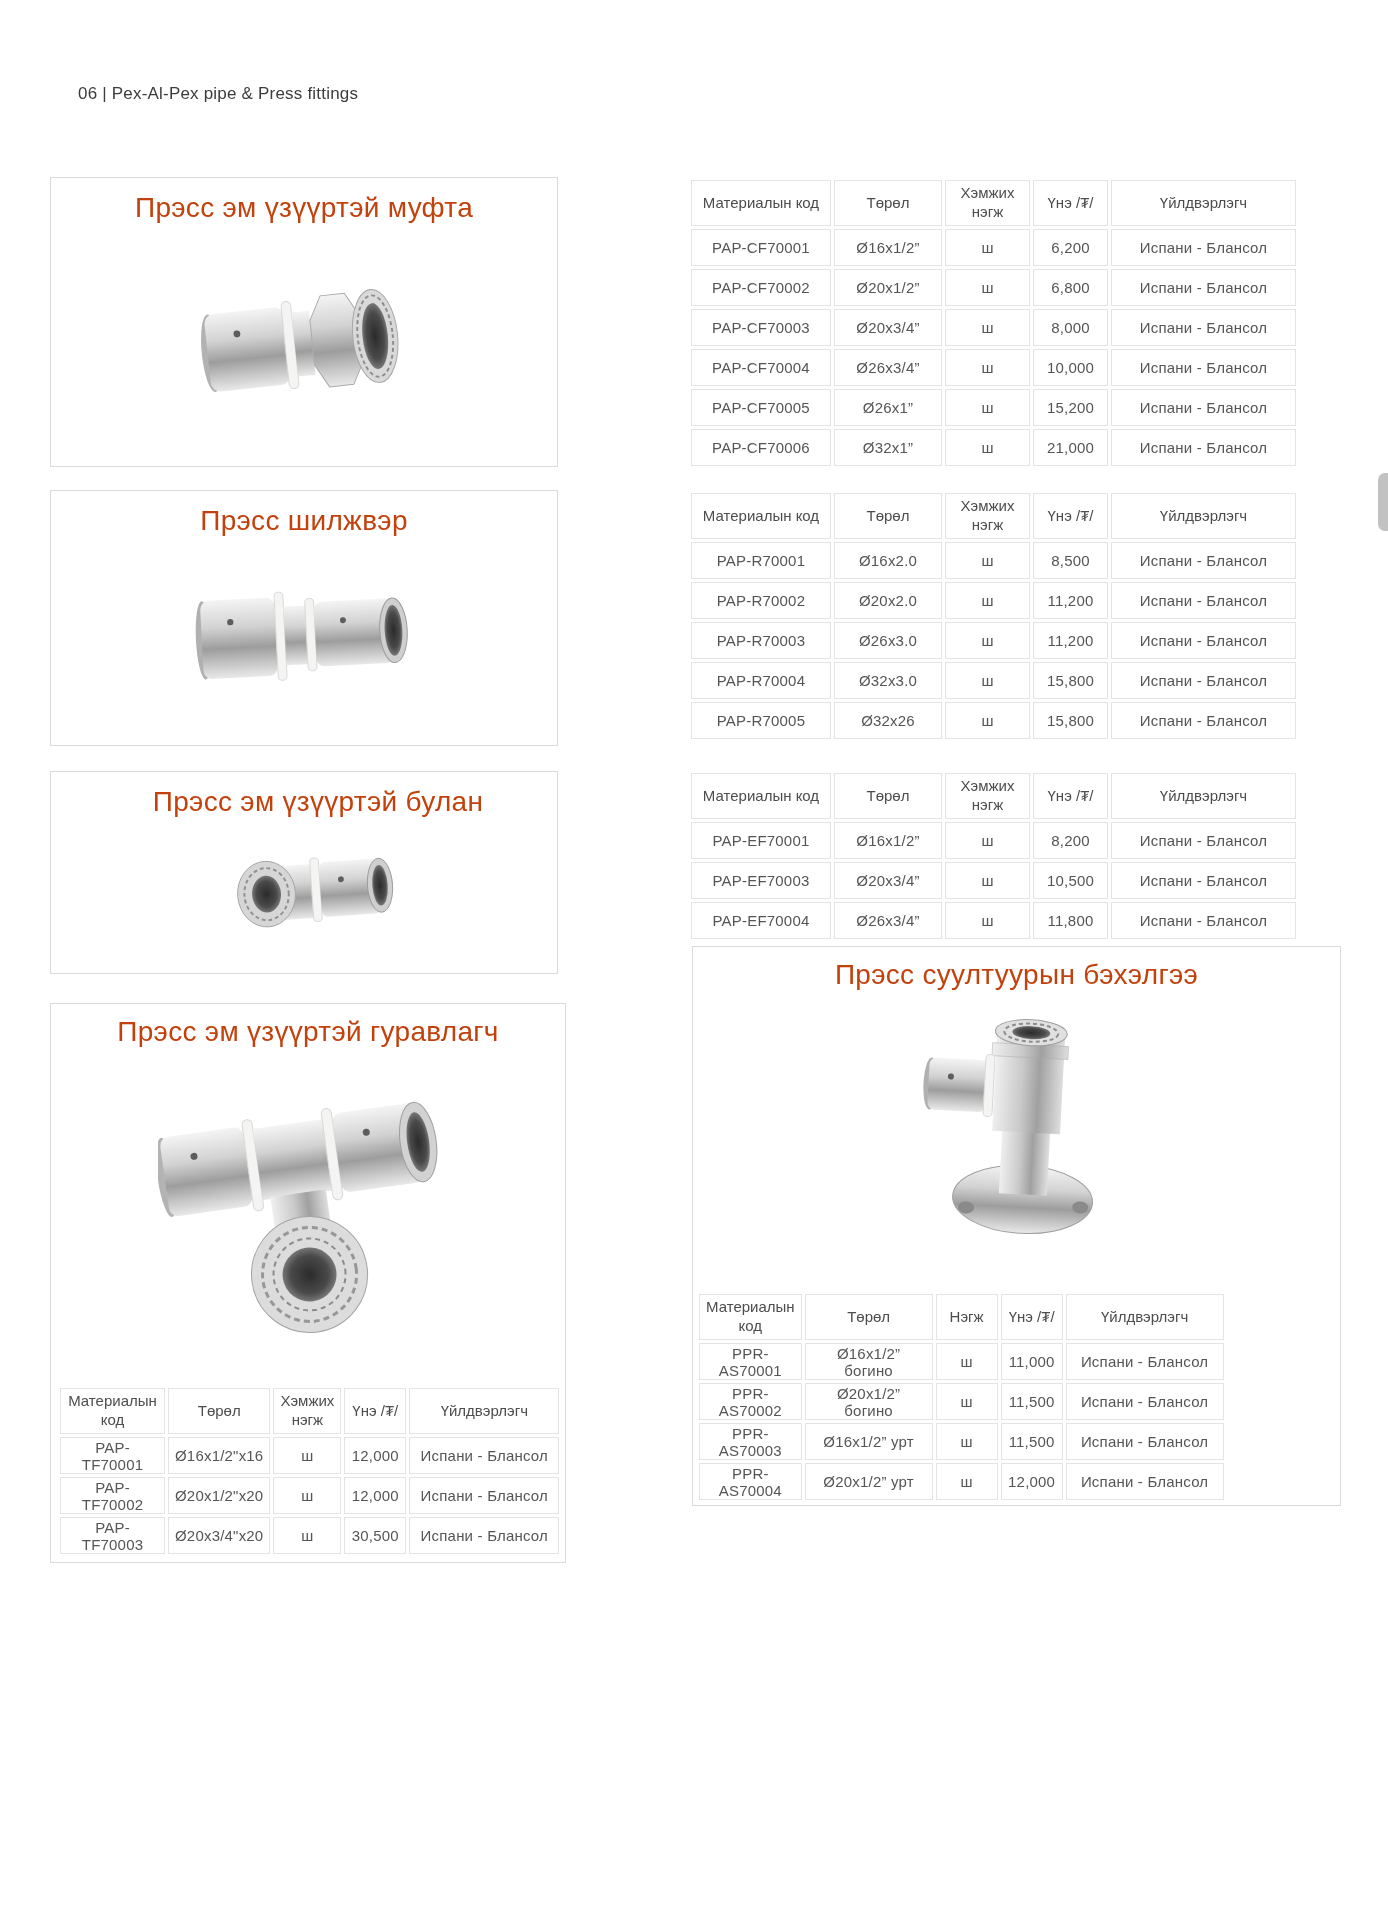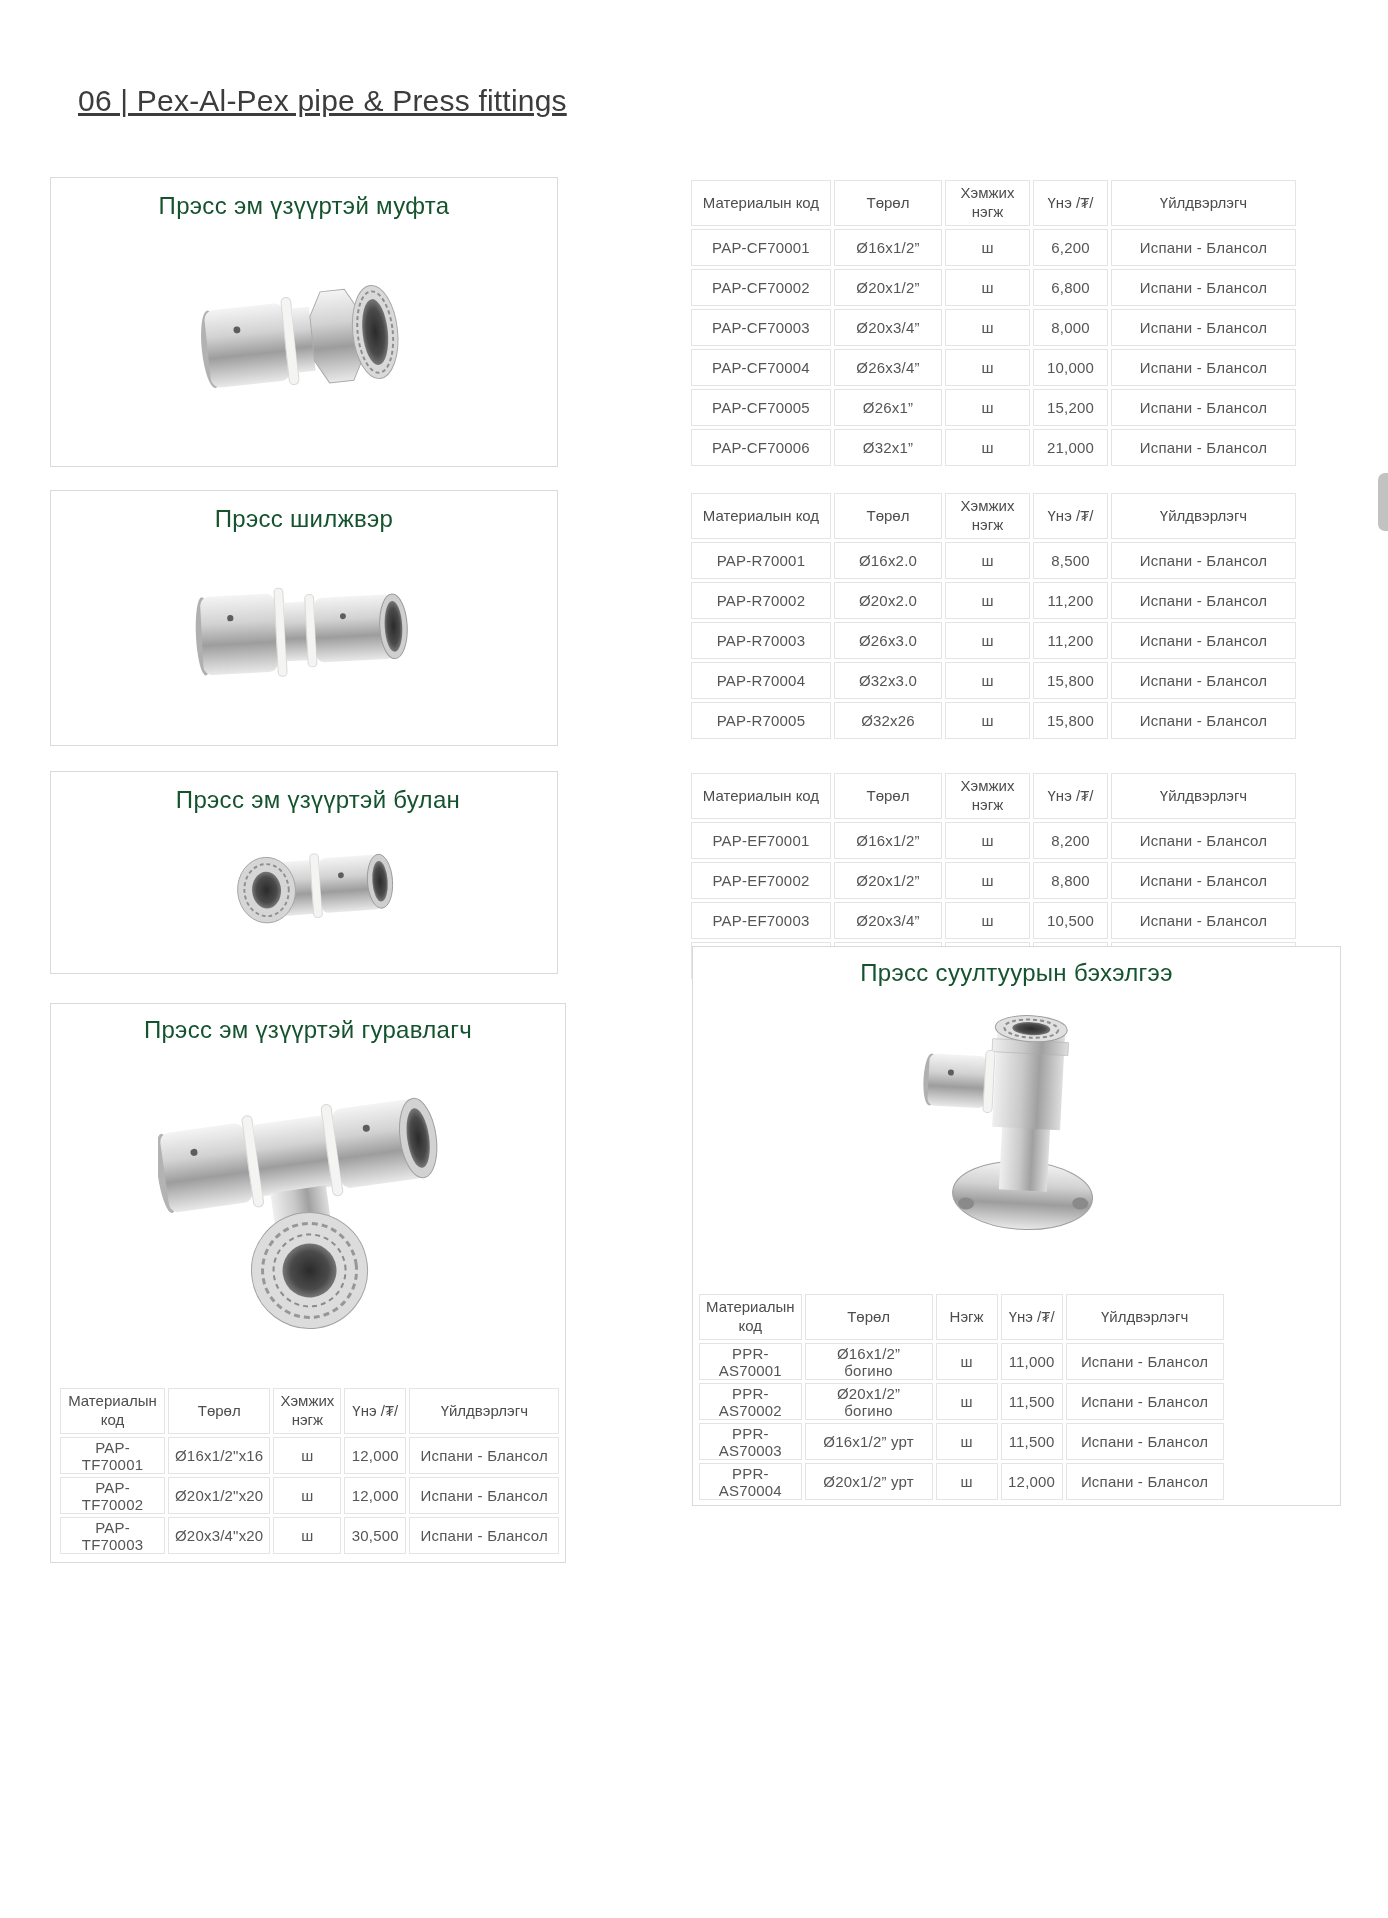--- a/index.html
+++ b/index.html
@@ -2,33 +2,33 @@
 <html><head>
 <meta charset="utf-8">
 <style>
   html,body { margin:0; padding:0; background:#ffffff; }
   .page {
     position:relative; width:1388px; height:1918px; background:#ffffff;
     font-family:"Liberation Sans","DejaVu Sans",sans-serif; color:#4d4d4d; overflow:hidden;
   }
   .page-header {
     position:absolute; left:78px; top:84px; margin:0;
-    font-size:30px; font-weight:400; color:#3c3c3c; letter-spacing:.2px;text-decoration:underline;
+    font-size:17px; font-weight:400; color:#3c3c3c; letter-spacing:.2px;
   }
   .card {
     position:absolute; background:#ffffff; border:1px solid #dadada; box-sizing:border-box;
   }
   #card0 { left:50px;  top:177px;  width:508px; height:290px; }
   #card1 { left:50px;  top:490px;  width:508px; height:256px; }
   #card2 { left:50px;  top:771px;  width:508px; height:203px;padding-left:28px; }
   #card3 { left:50px;  top:1003px; width:516px; height:560px; }
   #card4 { left:692px; top:946px; width:649px; height:560px; }
   .card-title {
-    margin-top:14px; text-align:center; font-size:24px; font-weight:500;
-    color:#14532d; letter-spacing:.3px;
+    margin-top:14px; text-align:center; font-size:28px; font-weight:500;
+    color:#c2410c; letter-spacing:.3px;
   }
   #card3 .card-title, #card4 .card-title { margin-top:12px; }
   .photo { display:flex; align-items:center; justify-content:center; }
   #card0 .photo { height:230px; margin-top:4px; }
   #card1 .photo { height:195px; }
   #card2 .photo { height:145px; }
   #card3 .photo { height:300px; margin-top:8px; }
   #card4 .photo { height:245px; margin-top:10px; }
 
   .tbl-slot { position:absolute; }
@@ -280,27 +280,20 @@
         </thead>
         <tbody>
           <tr>
             <td>PAP-EF70001</td>
             <td>Ø16x1/2”</td>
             <td>ш</td>
             <td>8,200</td>
             <td>Испани - Блансол</td>
           </tr>
           <tr>
-            <td>PAP-EF70002</td>
-            <td>Ø20x1/2”</td>
-            <td>ш</td>
-            <td>8,800</td>
-            <td>Испани - Блансол</td>
-          </tr>
-          <tr>
             <td>PAP-EF70003</td>
             <td>Ø20x3/4”</td>
             <td>ш</td>
             <td>10,500</td>
             <td>Испани - Блансол</td>
           </tr>
           <tr>
             <td>PAP-EF70004</td>
             <td>Ø26x3/4”</td>
             <td>ш</td>

